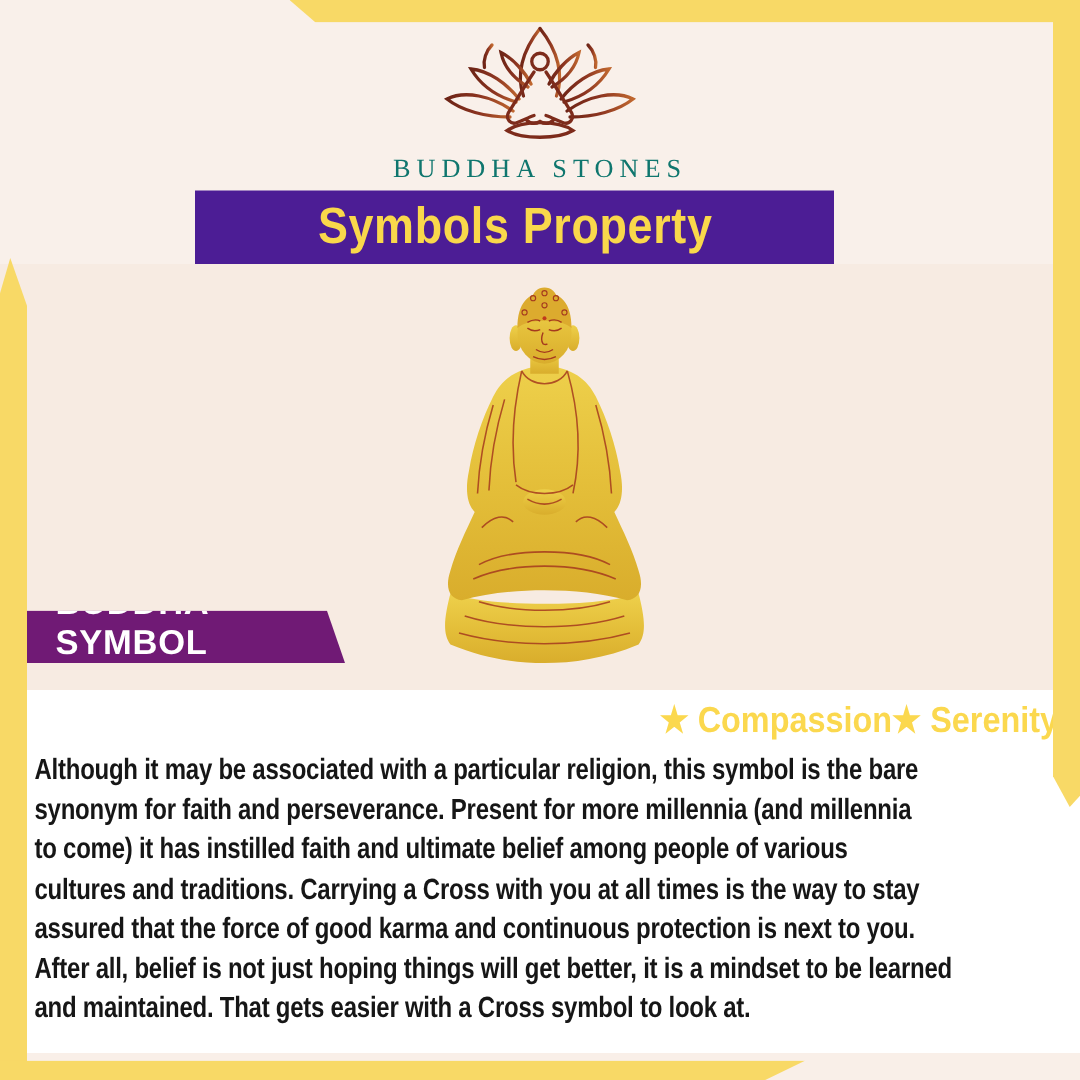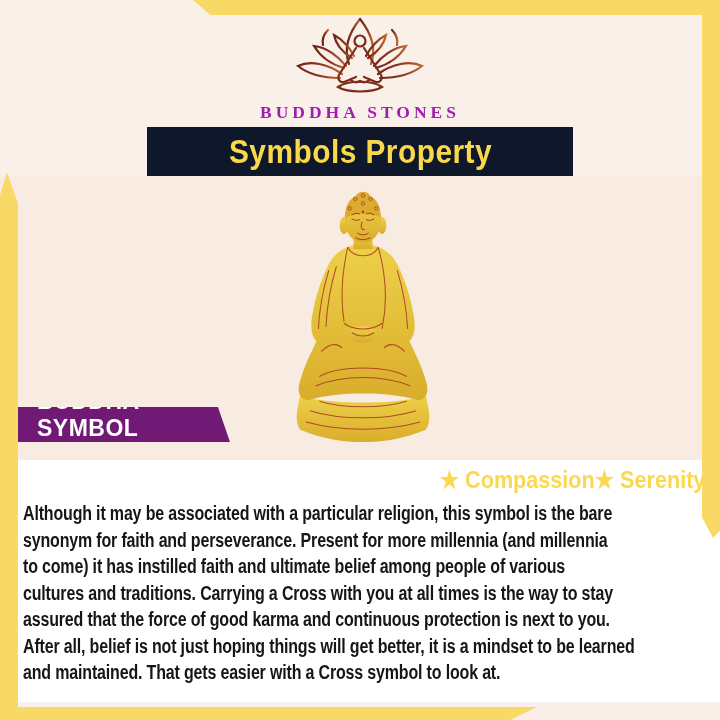--- a/index.html
+++ b/index.html
@@ -7,24 +7,24 @@
     width:720px;height:720px;position:relative;overflow:hidden;
     background:#f9f0ea;
     font-family:"Liberation Sans",sans-serif;
   }
   .mid-section{position:absolute;left:0;top:176px;width:720px;height:284px;background:#f7ebe2;z-index:0;}
   .bottom-strip{position:absolute;left:0;top:702px;width:720px;height:18px;background:#f9efe8;z-index:0;}
 
   
   .logo-wrap{position:absolute;left:0;top:16px;width:720px;text-align:center;z-index:2;}
   .lotus{width:132px;height:84px;display:block;margin:0 auto;}
-  .brand-name{margin-top:2px;font-family:"Liberation Serif",serif;font-size:17.5px;letter-spacing:4px;color:#a21caf;font-weight:700;}
+  .brand-name{margin-top:2px;font-family:"Liberation Serif",serif;font-size:17.5px;letter-spacing:4px;color:#0f766e;font-weight:400;}
 
   
-  .title-band{position:absolute;left:147px;top:127px;width:426px;height:49px;background:#0f172a;display:flex;align-items:center;justify-content:center;z-index:2;}
+  .title-band{position:absolute;left:130px;top:127px;width:426px;height:49px;background:#4c1d95;display:flex;align-items:center;justify-content:center;z-index:2;}
   .title-text{font-size:34px;font-weight:bold;color:#f9d84b;white-space:nowrap;transform:scaleX(.88);letter-spacing:.5px;}
 
   
   .buddha-svg{position:absolute;left:287px;top:189px;width:152px;height:259px;z-index:2;}
 
   
   .text-section{position:absolute;left:18px;top:460px;width:702px;height:242px;background:#ffffff;z-index:1;}
   .traits-heading{position:absolute;left:0;top:466px;width:720px;text-align:right;z-index:3;}
   .traits-heading span{display:inline-block;font-size:24px;font-weight:bold;color:#fbd84e;white-space:nowrap;transform:scaleX(.9);}
   .para{position:absolute;left:23px;top:500px;width:812px;transform:scaleX(.82);transform-origin:0 0;z-index:3;

